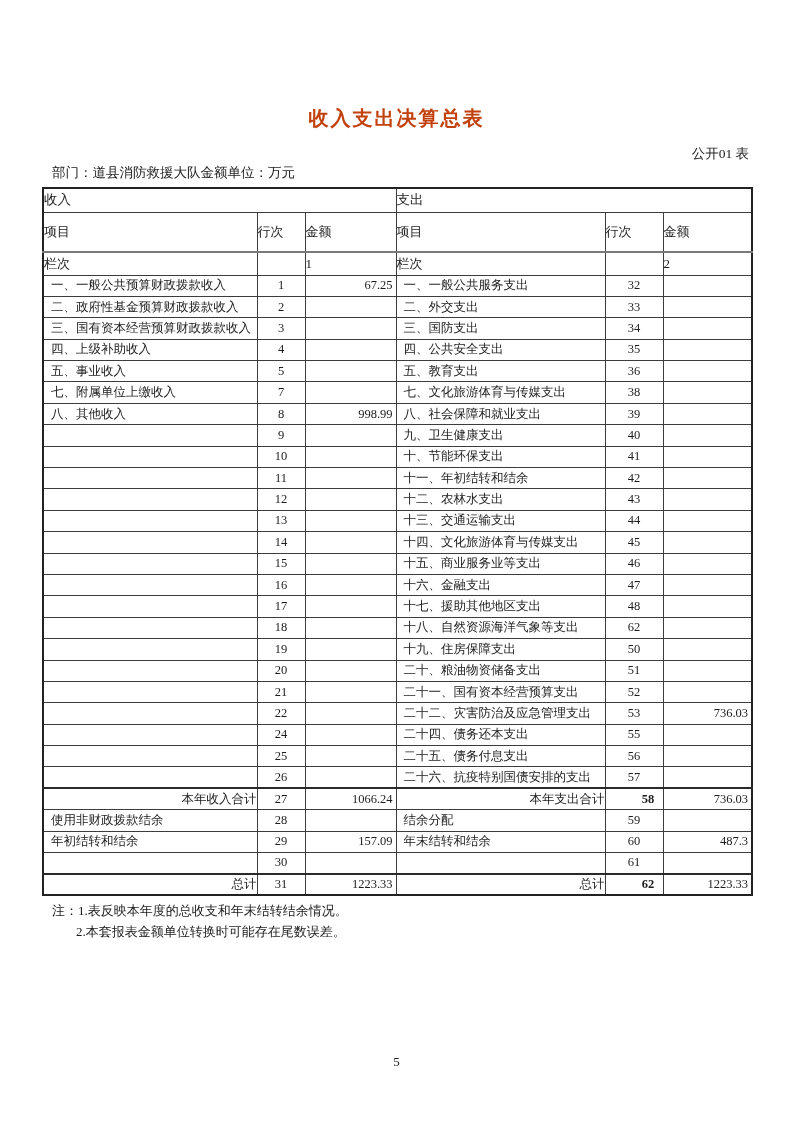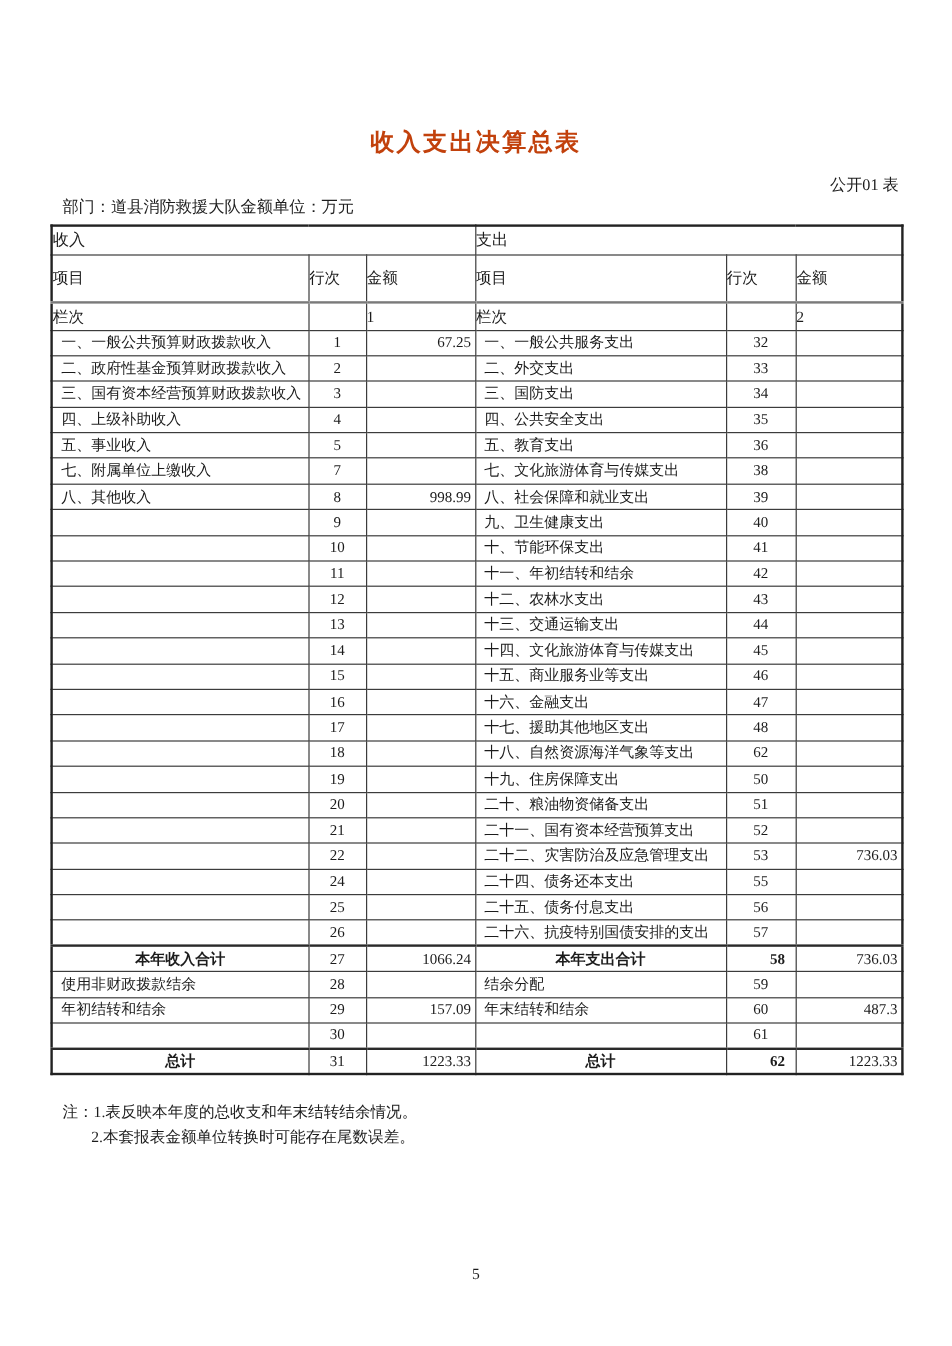--- a/index.html
+++ b/index.html
@@ -48,25 +48,25 @@
     vertical-align: middle;
   }
   thead td { }
   tr.sec-row td { height: 24px; font-size: 13.5px; }
   tr.colhead-row td { height: 40px; font-size: 13px; border-bottom: 2.5px solid #7a7a7a; }
   tr.lanci-row td { height: 23px; font-size: 13px; }
   tbody tr { height: 21.4px; }
   tbody td.item { text-align: left; padding-left: 7px; }
   tbody td.no { text-align: center; }
   tbody td.amt { text-align: right; padding-right: 3px; }
-  tbody td.item.total { text-align: center; padding-left: 0; font-weight: 700; }
+  tbody td.item.total { text-align: right; padding-left: 0; font-weight: 400; }
   tbody td.no.nbold { font-weight: 700; padding-left: 28px; }
   tbody tr.total-row td { border-top: 2px solid #2a2a2a; }
   .notes {
-    margin: 20px 42px 0 52px;
+    margin: 4px 42px 0 52px;
     font-size: 13px;
     line-height: 21px;
   }
   .notes .note-line2 { padding-left: 24px; }
   .page-number {
     position: absolute;
     bottom: 52px;
     left: 0;
     width: 100%;
     text-align: center;

